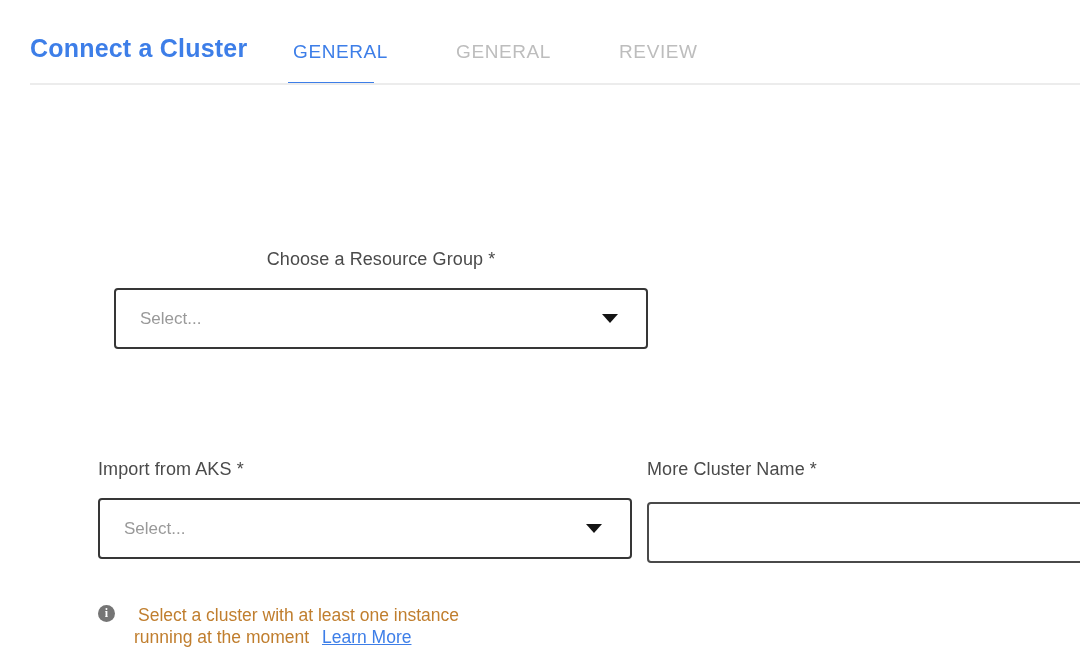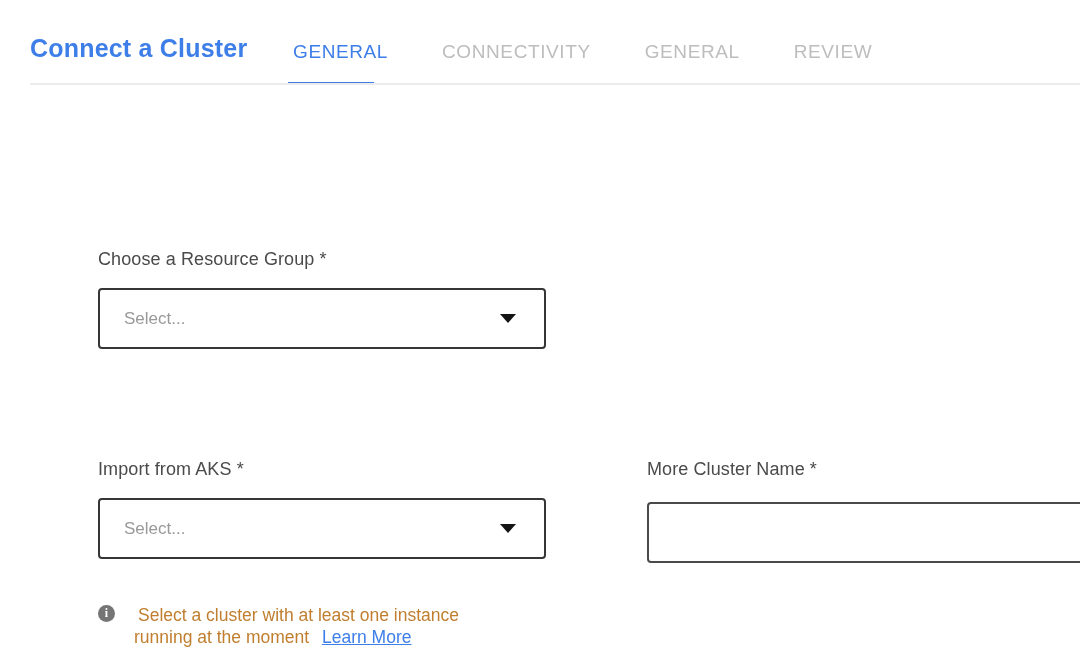--- a/index.html
+++ b/index.html
@@ -22,21 +22,21 @@
     font-size: 25px;
     font-weight: 700;
     color: #3d7ee8;
     letter-spacing: 0.2px;
   }
   .tabs {
     position: absolute;
     left: 273px;
     top: 21px;
     display: flex;
-    gap: 46px;
+    gap: 60px;
   }
   .tab {
     font-size: 19px;
     letter-spacing: 0.6px;
     color: #bdbdbd;
     cursor: pointer;
     white-space: nowrap;
   }
   .tab.active { color: #3d7ee8; }
   .tab-underline {
@@ -51,34 +51,34 @@
     position: absolute;
     left: 14px;
     top: 67px;
     width: 1060px;
     height: 2px;
     background: #ececec;
   }
 
   
   .field { position: absolute; }
-  .field-resource-group { left: 78px; top: 229px; }
+  .field-resource-group { left: 94px; top: 229px; text-align: center; }
   .field-import-aks     { left: 78px; top: 439px; }
   .field-cluster-name   { left: 627px; top: 439px; }
 
   .field-label {
     display: block;
     font-size: 18px;
     color: #4a4a4a;
     margin-bottom: 18px;
     letter-spacing: 0.1px;
   }
 
   .select-box {
-    width: 448px;
+    width: 534px;
     height: 61px;
     border: 2px solid #363636;
     border-radius: 4px;
     background: #fff;
     display: flex;
     align-items: center;
     justify-content: space-between;
     padding: 0 24px 0 20px;
     cursor: pointer;
   }
@@ -145,21 +145,20 @@
 </style>
 </head>
 <body>
 
 <div class="page">
 
   <h1 class="page-title">Connect a Cluster</h1>
 
   <nav class="tabs">
     <div class="tab active">GENERAL</div>
-    <div class="tab">CONNECTIVITY</div>
     <div class="tab">GENERAL</div>
     <div class="tab">REVIEW</div>
   </nav>
   <div class="tab-underline"></div>
   <div class="header-divider"></div>
 
   <div class="field field-resource-group">
     <label class="field-label">Choose a Resource Group *</label>
     <div class="select-box">
       <span class="select-placeholder">Select...</span>

